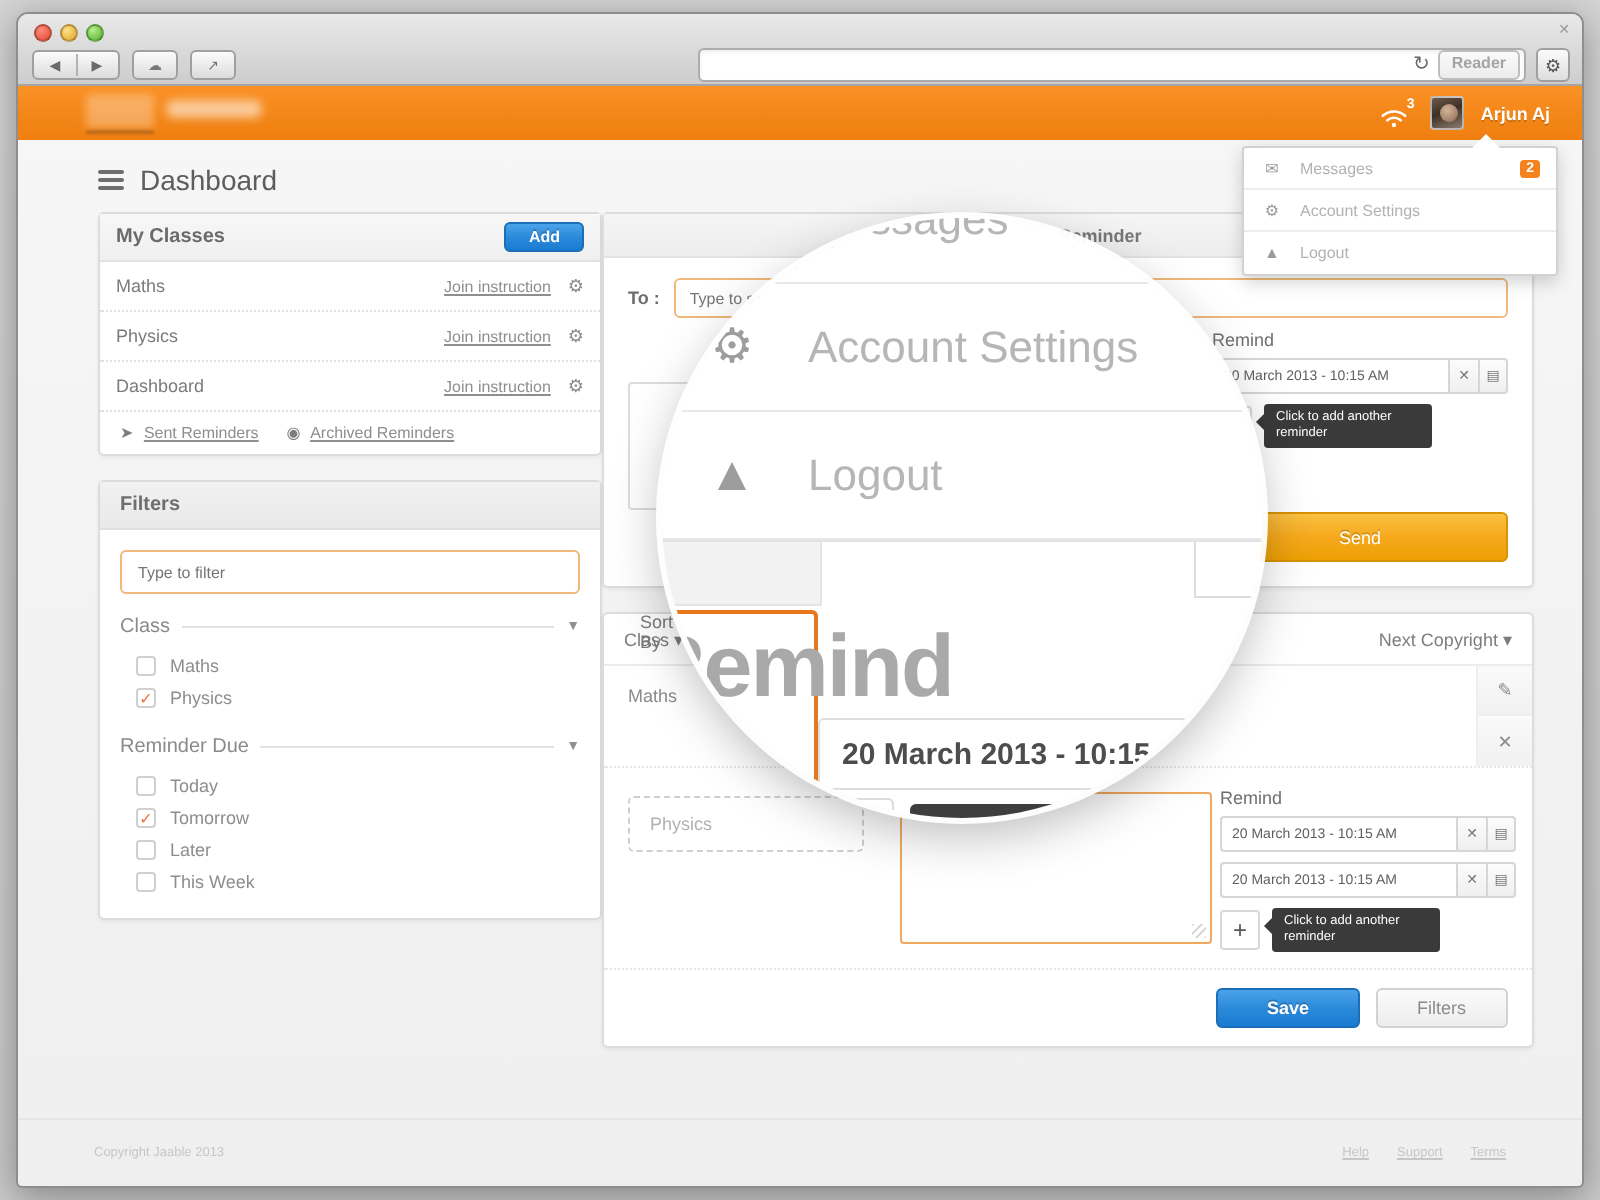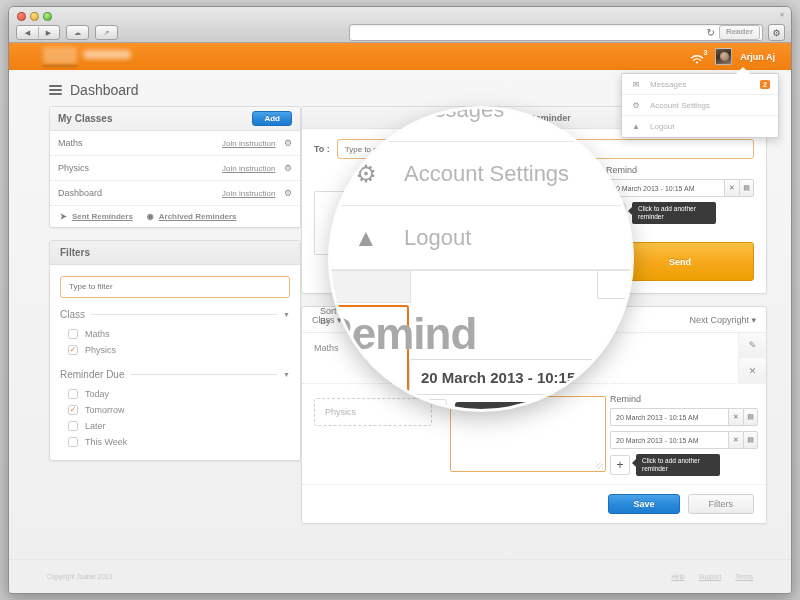--- a/index.html
+++ b/index.html
@@ -182,21 +182,21 @@
   }
   .clsrow {
     display:flex; align-items:center; justify-content:space-between;
     padding: 7px 8px; border-bottom: 1px dotted #e0e0e0;
     font-size: 9px; color:#7b7b7b;
   }
   .joinlink { font-size:8px; color:#8e8e8e; text-decoration: underline; }
   .gear { font-size: 9px; color:#8c8c8c; margin-left: 6px; }
   .cardfoot {
     display:flex; align-items:center; gap: 14px; padding: 6px 10px;
-    font-size: 8px; color:#8e8e8e;font-weight:bold;
+    font-size: 8px; color:#8e8e8e;
   }
   .cardfoot span.lbl { text-decoration: underline; }
   .fico { color:#7d7d7d; font-size:8px; margin-right:3px; }
 
   
   .filtercard { margin-top: 12px; }
   .fhead { height:24px; background:linear-gradient(180deg,#f1f1f1,#e9e9e9);
            border-bottom:1px solid #e0e0e0; display:flex; align-items:center;
            padding:0 10px; font-size:10px; font-weight:bold; color:#6e6e6e; }
   .fbody { padding: 10px; }
@@ -252,24 +252,24 @@
   }
   .tooltip:before {
     content:''; position:absolute; left:-4px; top:5px;
     border-top:4px solid transparent; border-bottom:4px solid transparent; border-right:4px solid #3a3a3a;
   }
   .msgbox {
     position:absolute; left:12px; top:62px; width: 208px; height: 64px;
     border:1px solid #dcdcdc; border-radius:2px; background:#fff;
   }
   .btn-send {
-    position:absolute; right:12px; bottom:12px; width:148px; height:39px;
+    position:absolute; right:12px; bottom:12px; width:148px; height:25px;
     background: linear-gradient(180deg,#fcc041 0%,#f6a91d 50%,#eea003 100%);
     border:1px solid #d79205; border-radius:3px;
-    color:#fff; font-size:9px; font-weight:bold; text-shadow: 0 -1px 0 rgba(0,0,0,.18);
+    color:#fff; font-size:9px; font-weight:normal; text-shadow: 0 -1px 0 rgba(0,0,0,.18);
     display:flex; align-items:center; justify-content:center;
   }
 
   
   .listcard { margin-top: 12px; }
   .listhead {
     height: 26px; border-bottom:1px solid #ececec;
     display:flex; align-items:center; justify-content:space-between;
     padding: 0 10px; font-size:9px; color:#7d7d7d;
   }

